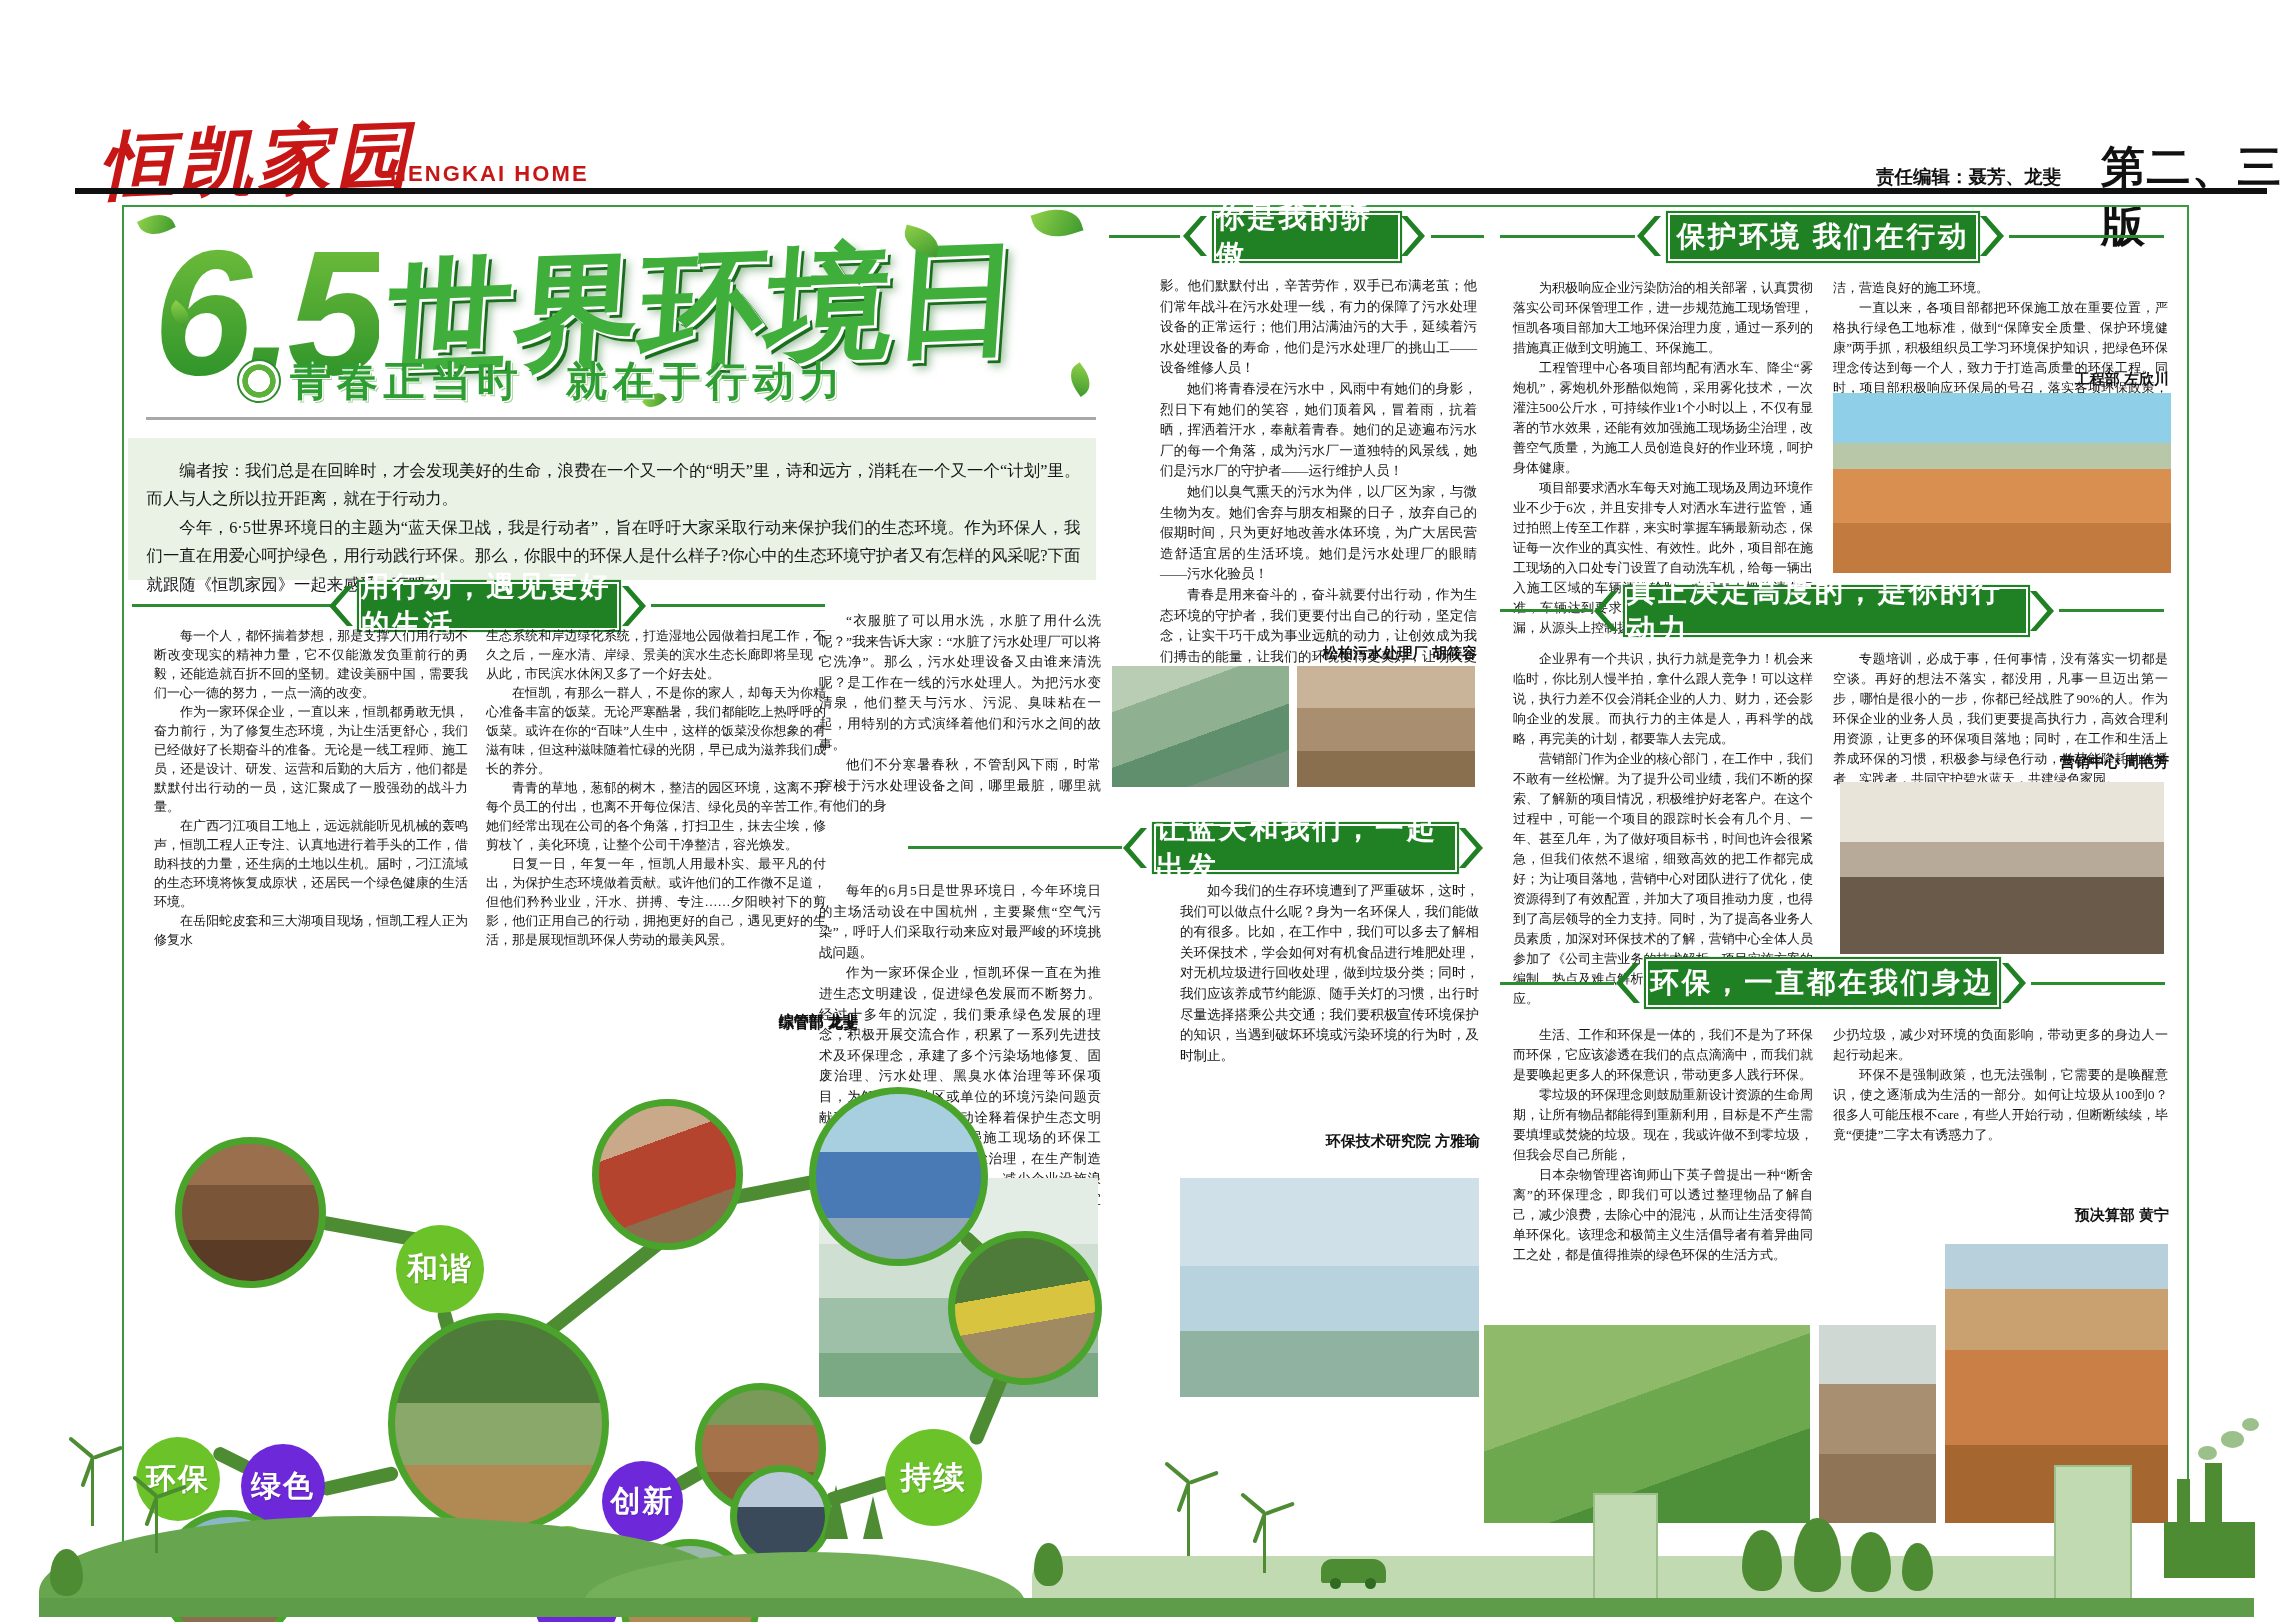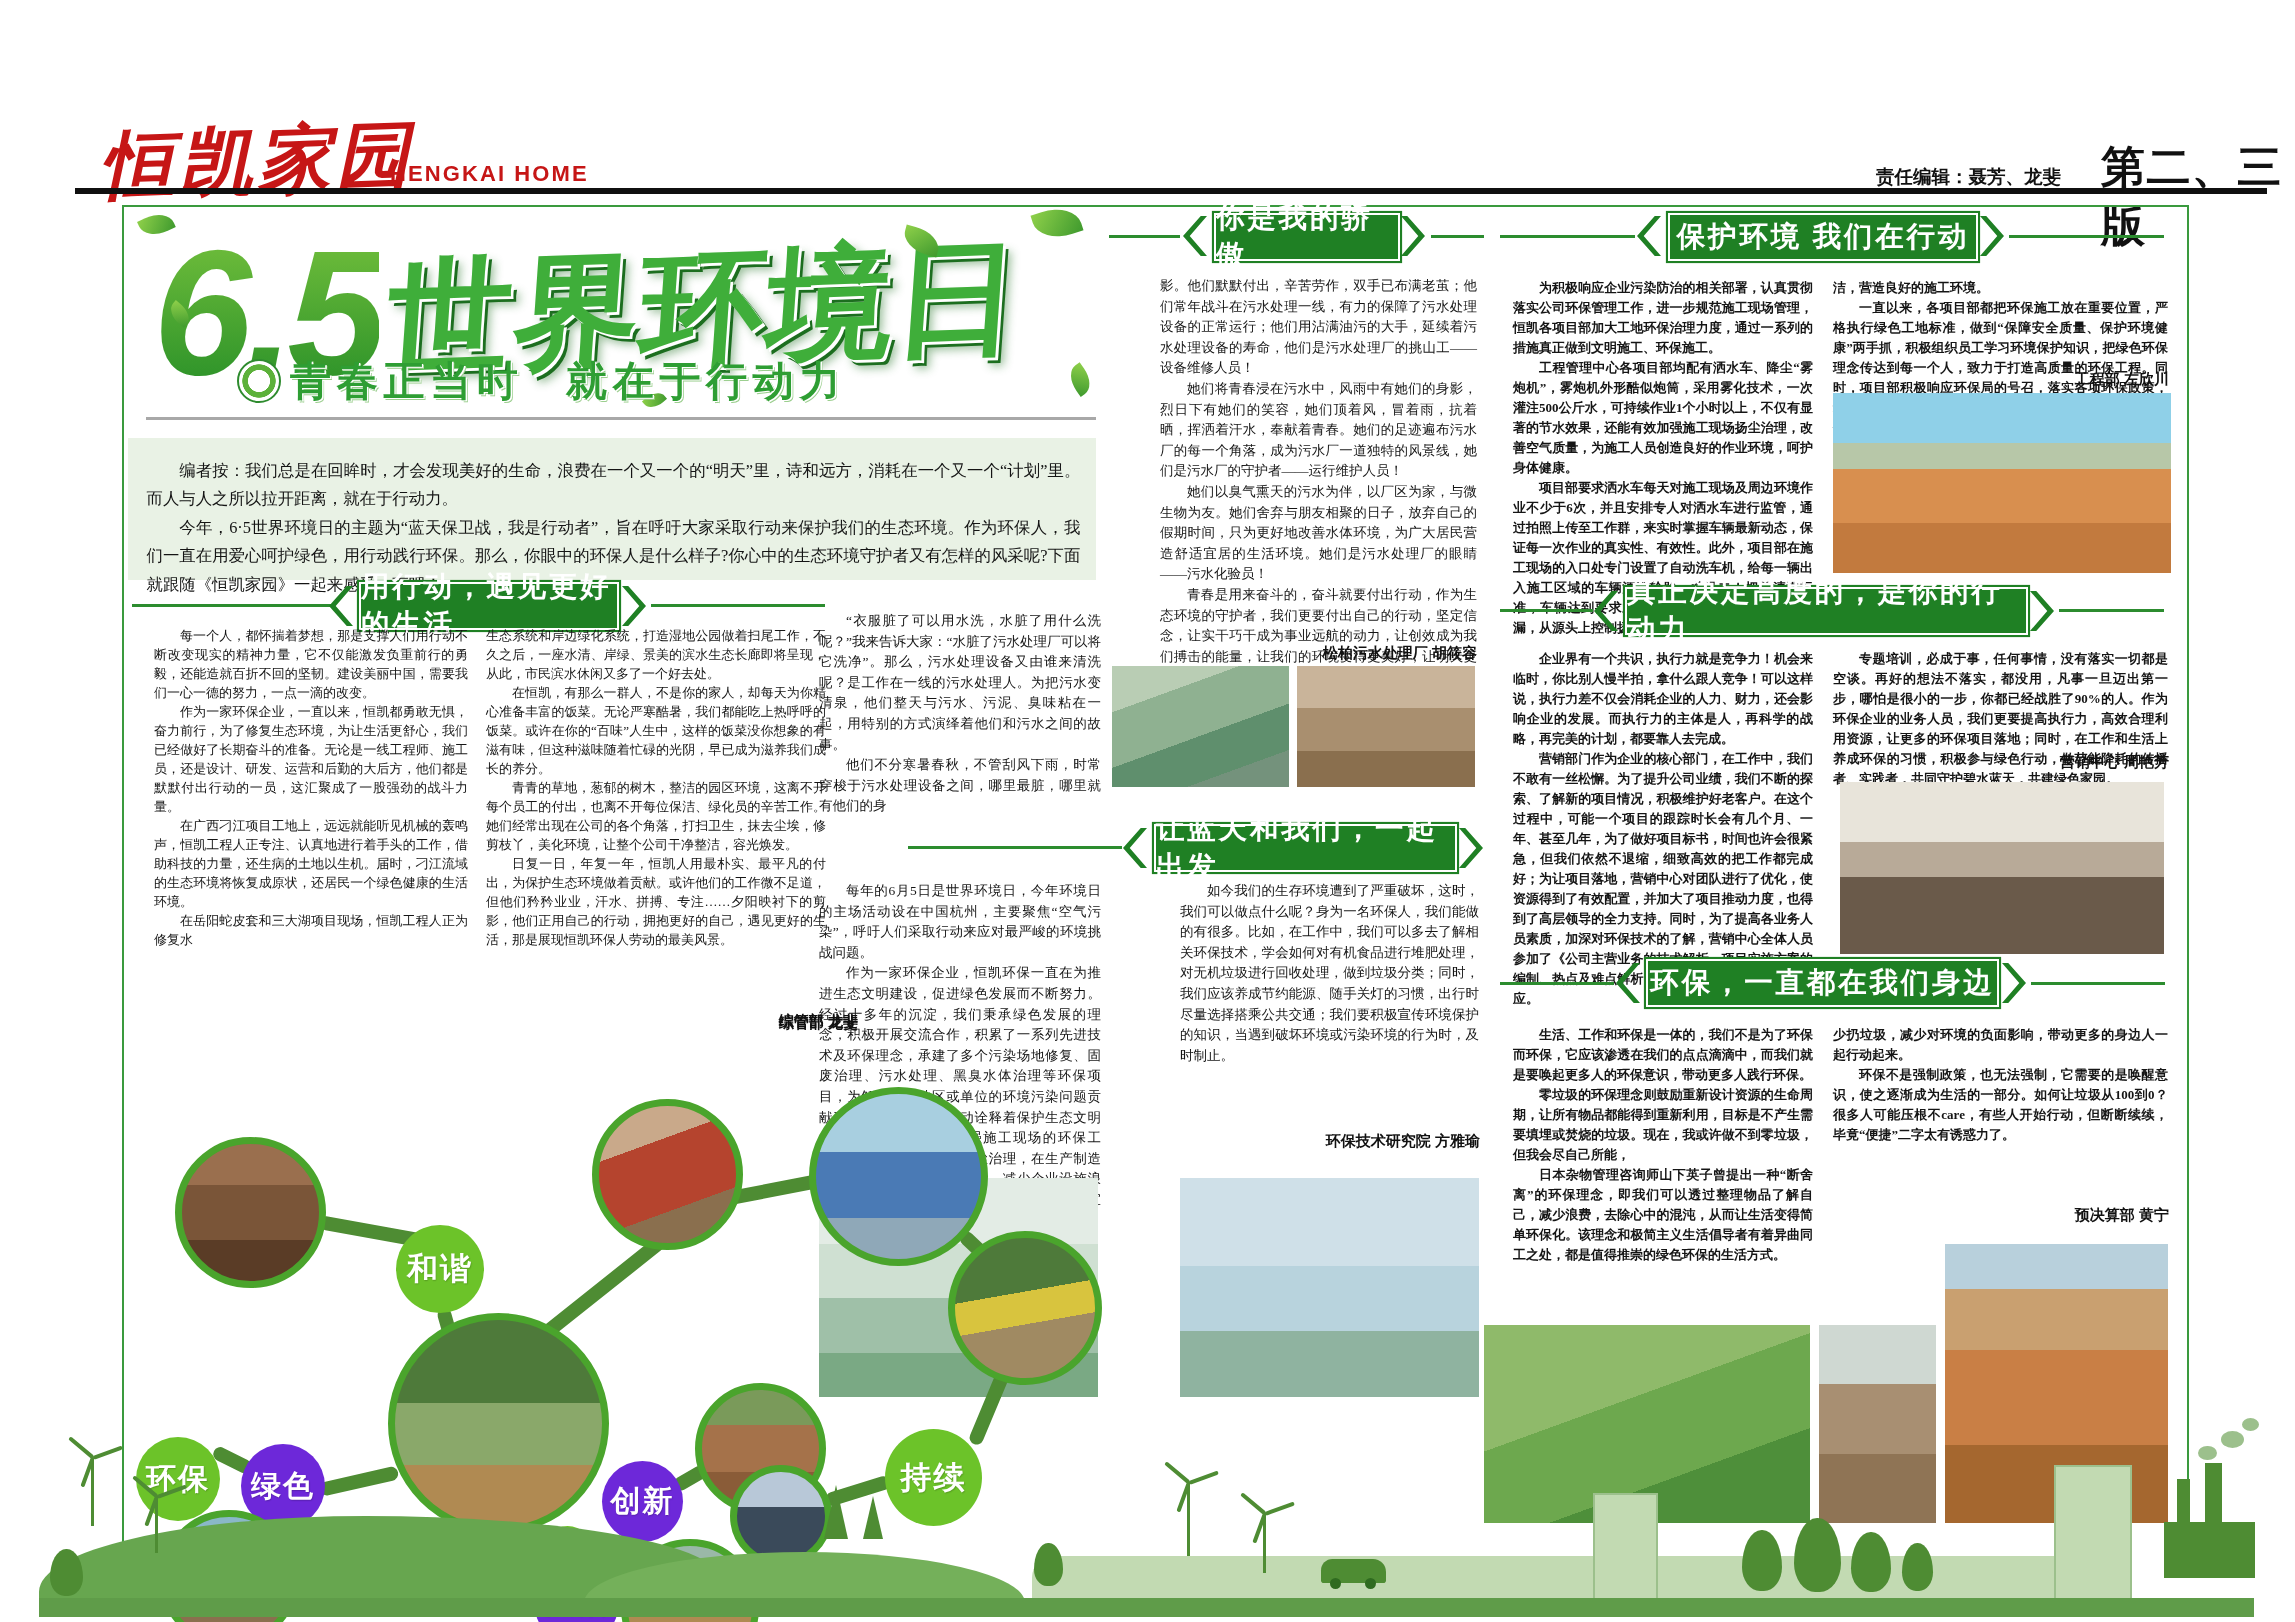--- a/index.html
+++ b/index.html
@@ -37,21 +37,21 @@
   .bb{position:absolute;background:#1f8024;color:#fff;display:flex;align-items:center;justify-content:center;
       font-weight:bold;letter-spacing:2.8px;border:2.1px solid #fff;box-shadow:0 0 0 2.1px #1f8024;}
   .chev{position:absolute;background:#1f8024;clip-path:polygon(100% 0,28% 50%,100% 100%,74% 100%,0 50%,74% 0);}
   .chev.r{transform:scaleX(-1);}
   
   .col{position:absolute;font-family:"Liberation Serif","DejaVu Serif",serif;color:#151515;text-align:justify;}
   .col p{margin:0;text-indent:2em;}
   .col p.cont{text-indent:0;}
   .fz-left{font-size:13px;line-height:19px;}
   .fz-mid{font-size:13.5px;line-height:20.6px;}
-  .fz-right{font-size:13px;line-height:20px;font-weight:bold;}
+  .fz-right{font-size:13px;line-height:20px;}
   .byline{position:absolute;font-weight:bold;font-size:15px;color:#111;text-align:right;}
   
   .photo{position:absolute;}
   
   .branch{position:absolute;height:14.2px;border-radius:7.1px;background:#4e8c33;transform-origin:left center;}
   .trunk{position:absolute;left:402px;top:1445px;width:142px;height:155px;background:#4e8c33;
          clip-path:polygon(42% 0,58% 0,70% 55%,100% 100%,0 100%,30% 55%);}
   .circ{position:absolute;border-radius:50%;box-sizing:border-box;}
   .circ.ph{border:7.1px solid #4aa42c;}
   .circ.lab{display:flex;align-items:center;justify-content:center;color:#fff;font-weight:bold;

